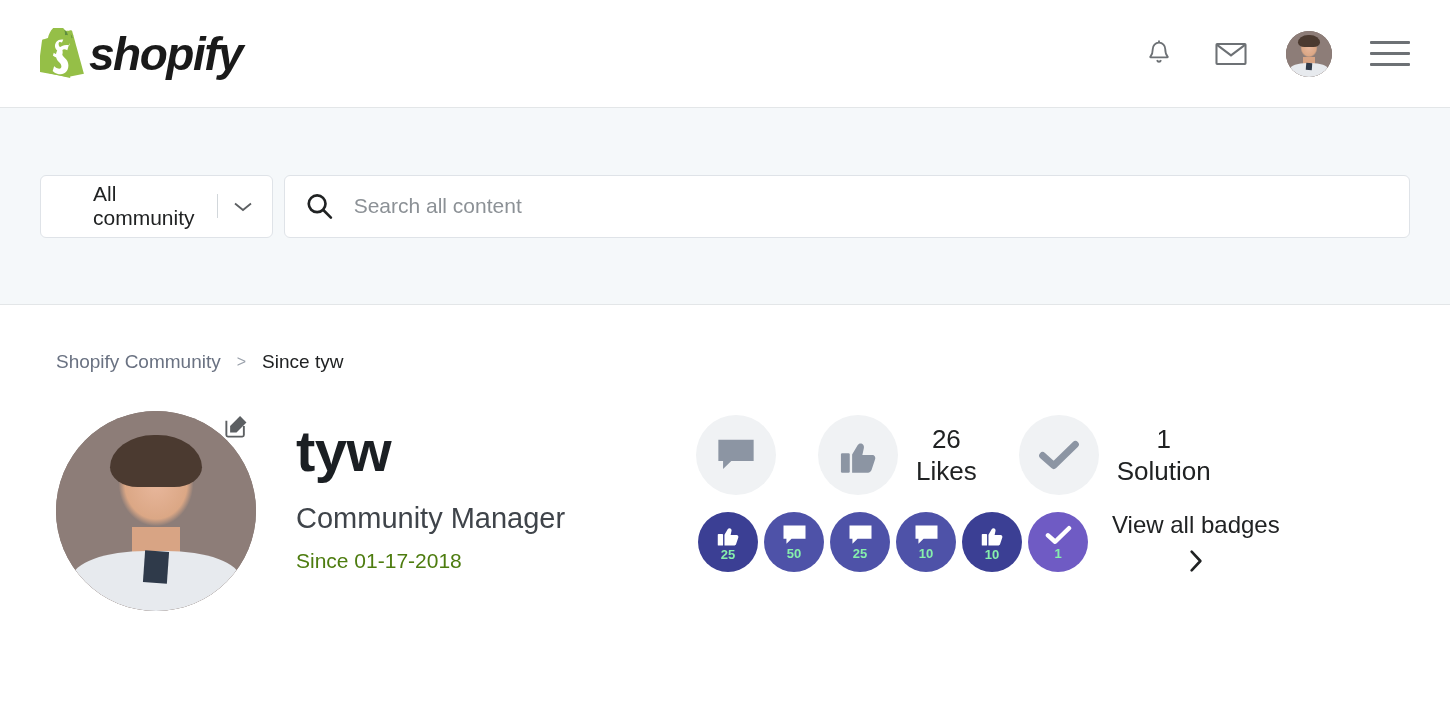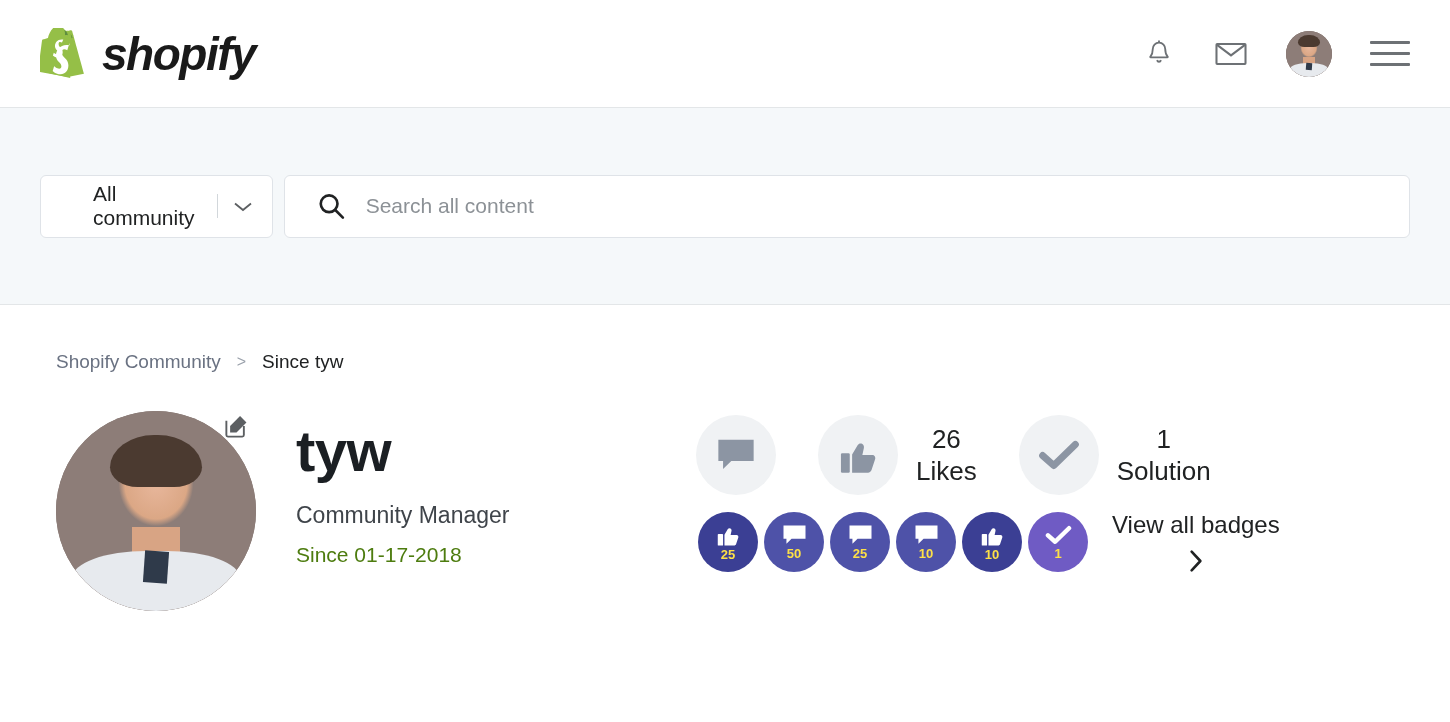--- a/index.html
+++ b/index.html
@@ -14,21 +14,21 @@
   
   .topbar {
     position: relative;
     height: 108px;
     background: #ffffff;
     border-bottom: 1px solid #e3e6e8;
     display: flex;
     align-items: center;
     padding: 0 40px;
   }
-  .logo-wrap { display: flex; align-items: center; gap: 16px; }
+  .logo-wrap { display: flex; align-items: center; gap: 3px; }
   .logo-bag { width: 46px; height: 52px; display: block; }
   .logo-word {
     font-family: "Liberation Sans", sans-serif;
     font-size: 46px;
     font-weight: 700;
     font-style: italic;
     letter-spacing: -1.5px;
     color: #1a1a1a;
     line-height: 1;
   }
@@ -81,21 +81,21 @@
   .community-select .cs-label {
     font-size: 21px; color: #202223; flex: 1; margin-left: 34px;
   }
   .cs-divider { width: 1px; height: 24px; background: #d2d7db; margin-right: 14px; }
   .search-box {
     flex: 1; height: 63px;
     background: #ffffff;
     border: 1px solid #dfe3e8;
     border-radius: 6px;
     display: flex; align-items: center;
-    padding: 0 32px;
+    padding: 0 20px;
     gap: 20px;
     cursor: text;
   }
   .search-input {
     border: 0; outline: none; background: transparent;
     font-family: "Liberation Sans", sans-serif;
     font-size: 21px; color: #202223; width: 100%;
   }
   .search-input::placeholder { color: #8c9196; }
 
@@ -123,21 +123,21 @@
     position: relative;
   }
   .edit-icon {
     position: absolute;
     left: 168px; top: 2px;
     color: #5c5f62;
     cursor: pointer;
   }
   .identity { padding-top: 10px; width: 400px; }
   .uname { font-size: 58px; font-weight: 700; color: #1b1f23; letter-spacing: -0.5px; line-height: 1.05; }
-  .urole { font-size: 23px; color: #3f444a; margin-top: 20px; }
+  .urole { font-size: 29px; color: #3f444a; margin-top: 20px; }
   .usince { font-size: 21px; color: #4d7c0f; margin-top: 14px; }
 
   .stats-area { flex: 1; padding-top: 4px; }
   .stats-row { display: flex; align-items: center; gap: 0; }
   .stat {
     display: flex; align-items: center; gap: 18px;
     margin-right: 42px;
   }
   .stat-circle {
     width: 80px; height: 80px; border-radius: 50%;
@@ -150,21 +150,21 @@
   .stat-lbl { font-size: 26px; color: #202223; }
 
   .badges-row {
     display: flex; align-items: center;
     margin-top: 16px;
     margin-left: 2px;
   }
   .badge {
     width: 60px; height: 60px; border-radius: 50%;
     display: flex; flex-direction: column; align-items: center; justify-content: center;
-    color: #fde047;
+    color: #86efac;
     margin-right: 6px;
     cursor: pointer;
     position: relative;
   }
   .badge svg { display: block; margin-bottom: 1px; }
   .badge-count { font-size: 13px; font-weight: 700; line-height: 1; }
   .view-badges {
     display: flex; align-items: center; gap: 10px;
     font-size: 24px; color: #202223;
     margin-left: 18px;

